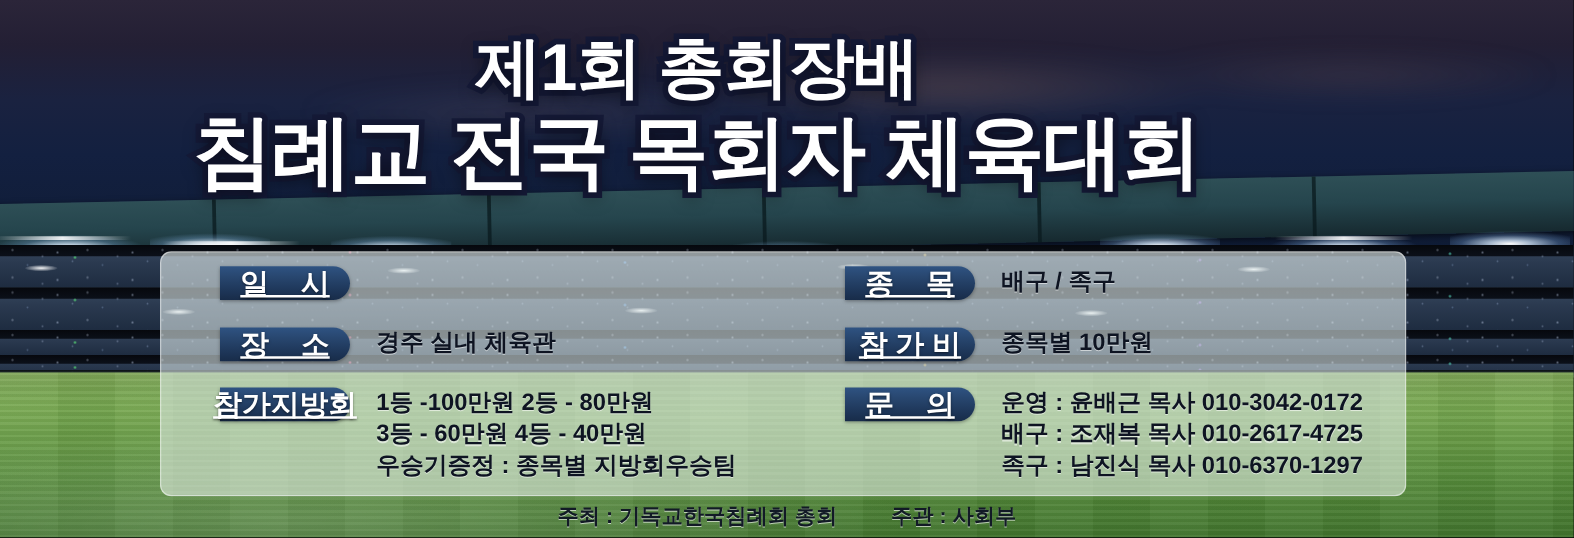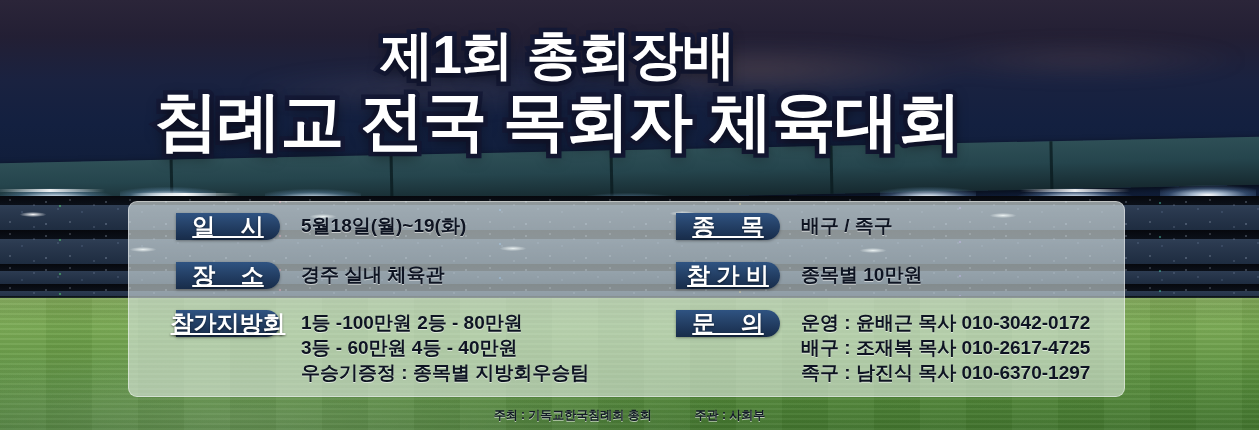--- a/index.html
+++ b/index.html
@@ -186,21 +186,21 @@
   }
   .value .ln{ display:block; }
 
   
   .footer{
     position:absolute; left:0; bottom:6px; width:1259px;
     text-align:center; z-index:7;
   }
   .footer span{
     color:#121a26;
-    font-size:12px;
+    font-size:17px;
     font-weight:bold;
     text-shadow:0 1px 0 rgba(255,255,255,.6);
     margin-top:25px;
   }
   .footer .gap{ display:inline-block; width:34px; }
 </style>
 </head>
 <body>
 
 <div id="banner">
@@ -272,23 +272,20 @@
     <div class="title-main">제1회 총회장배</div>
     <div class="title-sub">침례교 전국 목회자 체육대회</div>
   </div>
 
   <div class="panel">
     <div class="col col-left" id="col-left">
         <div class="row" style="position: absolute; top: 11px; left: 47px;">
           <div class="badge">
             <span>일    시</span>
           </div>
-          <div class="value">
-            <span class="ln">5월18일(월)~19(화)</span>
-          </div>
         </div>
         <div class="row" style="position: absolute; top: 60px; left: 47px;">
           <div class="badge">
             <span>장    소</span>
           </div>
           <div class="value">
             <span class="ln">경주 실내 체육관</span>
           </div>
         </div>
         <div class="row" style="position: absolute; top: 108px; left: 47px;">

